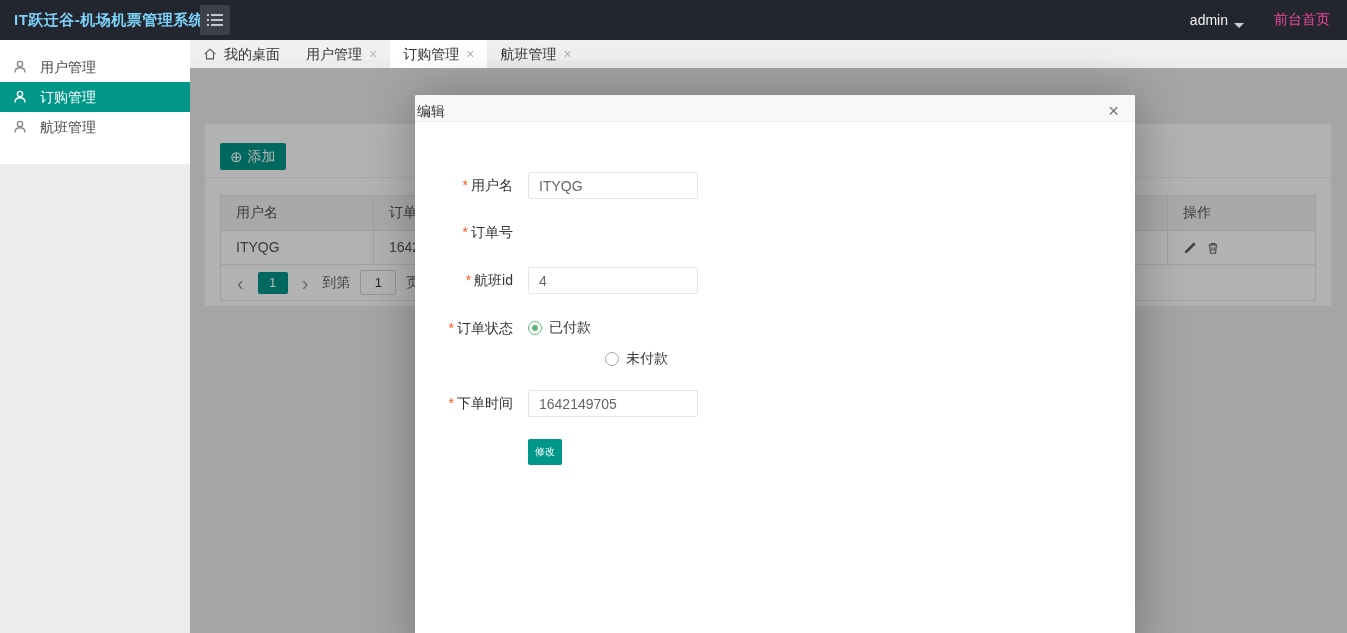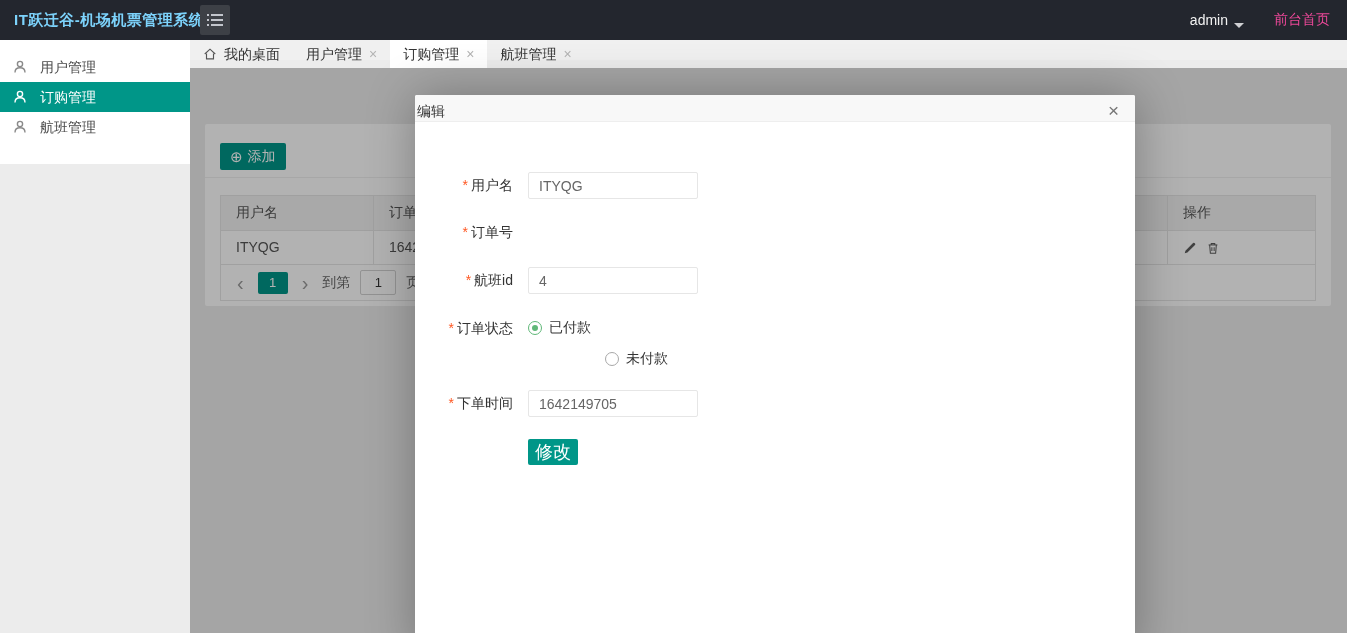--- a/index.html
+++ b/index.html
@@ -68,21 +68,21 @@
   .req-mark { color:#FF5722; margin-right:3px; }
   .f-input { position:absolute; left:113px; width:170px; height:27px; border:1px solid #e6e6e6; border-radius:2px; padding:0 10px; font-size:14px; color:#666; background:#fff; font-family:inherit; }
   .r1 { top:50px; } .r2 { top:97px; } .r3 { top:145px; } .r5 { top:268px; }
   .lab4 { top:198px; }
   .radio-opt { position:absolute; display:flex; align-items:center; gap:7px; cursor:pointer; height:16px; }
   .ro1 { left:113px; top:198px; } .ro2 { left:190px; top:198px;margin-top:31px; } .ro3 { left:113px; top:229px;margin-top:40px; }
   .radio-circle { width:14px; height:14px; border:1px solid #a8a8a8; border-radius:50%; background:#fff; position:relative; }
   .radio-opt.checked .radio-circle { border-color:#5FB878; }
   .radio-opt.checked .radio-circle::after { content:""; position:absolute; left:3px; top:3px; width:6px; height:6px; border-radius:50%; background:#5FB878; }
   .radio-label { color:#333; }
-  .submit-btn { position:absolute; left:113px; top:317px; height:26px; line-height:26px; padding:0 7px; background:#009688; color:#fff; border:none; border-radius:2px; font-size:18px; cursor:pointer; font-family:inherit; }
+  .submit-btn { position:absolute; left:113px; top:317px; height:26px; line-height:26px; padding:0 7px; background:#009688; color:#fff; border:none; border-radius:2px; font-size:10px; cursor:pointer; font-family:inherit; }
 </style>
 </head>
 <body>
 
 <div class="header">
   <div class="brand">IT跃迁谷-机场机票管理系统</div>
   <div class="burger">
     <svg width="16" height="14" viewBox="0 0 16 14">
       <g fill="#c2c5cc">
         <rect x="0" y="1" width="2" height="2"></rect>

